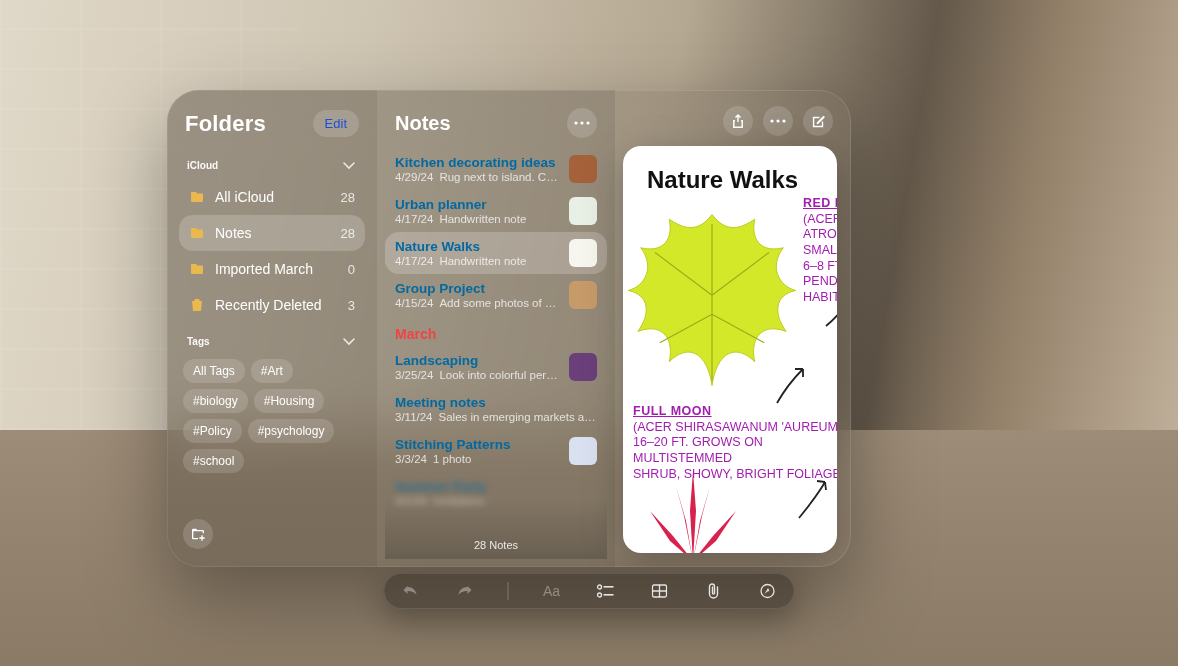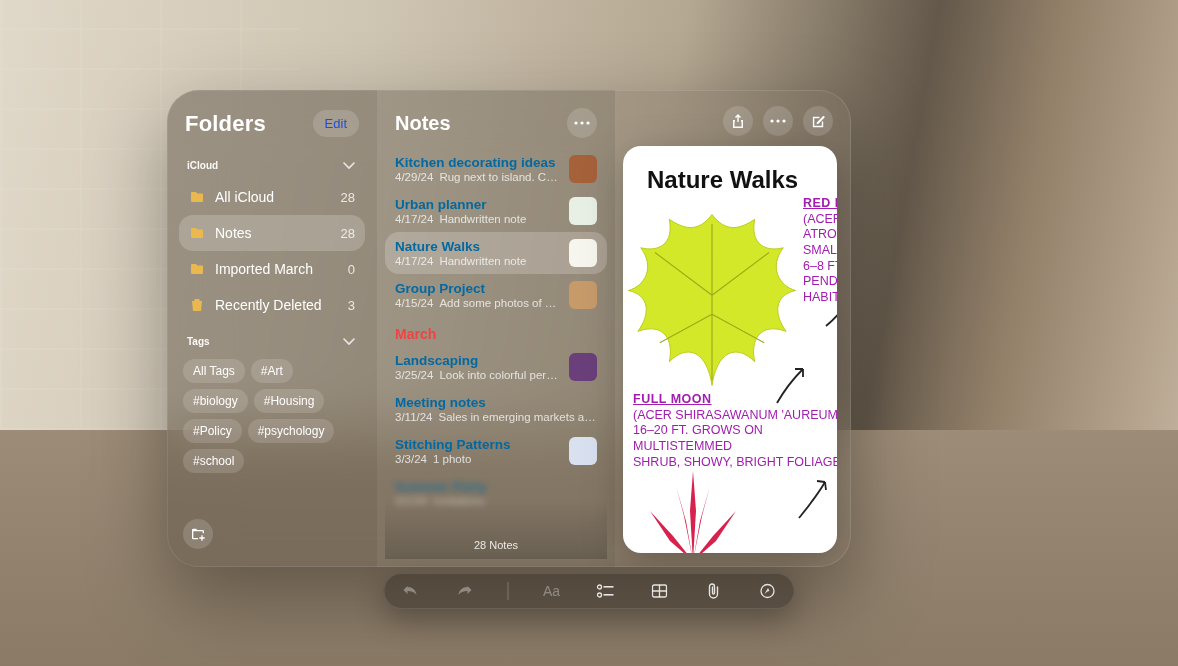--- a/index.html
+++ b/index.html
@@ -282,21 +282,21 @@
 
       <div class="hand" style="left:180px; top:50px; width:190px;">
         <div class="u">RED DRAGON</div>
         <div style="white-space:pre-line;">(ACER PALMATUM 'DISSECTUM ATROPURPUREUM')
 SMALLISH CULTIVAR,
 6–8 FT., UPRIGHT
 PENDULUS GROWTH
 HABIT</div>
       </div>
 
-      <div class="hand" style="left:10px; top:246px; width:220px;">
+      <div class="hand" style="left:10px; top:258px; width:220px;">
         <div class="u">FULL MOON</div>
         <div style="white-space:pre-line;">(ACER SHIRASAWANUM 'AUREUM')
 16–20 FT. GROWS ON MULTISTEMMED
 SHRUB, SHOWY, BRIGHT FOLIAGE</div>
       </div>
 
       <svg class="leaf" style="left:-6px; top:54px;" width="190" height="200" viewBox="0 0 200 210">
         <path fill="#d4e82a" stroke="#b9c918" stroke-width="1" d="M100 15 C85 35 70 30 55 20 C60 45 45 55 25 50 C40 70 30 90 12 95 C35 100 35 120 22 138 C50 128 60 148 55 170 C75 150 95 160 100 195 C105 160 125 150 145 170 C140 148 150 128 178 138 C165 120 165 100 188 95 C170 90 160 70 175 50 C155 55 140 45 145 20 C130 30 115 35 100 15 Z"></path>
         <path stroke="#9aab18" stroke-width="1.2" fill="none" d="M100 25 L100 190 M100 100 L40 55 M100 100 L160 55 M100 120 L45 150 M100 120 L155 150"></path>
       </svg>

